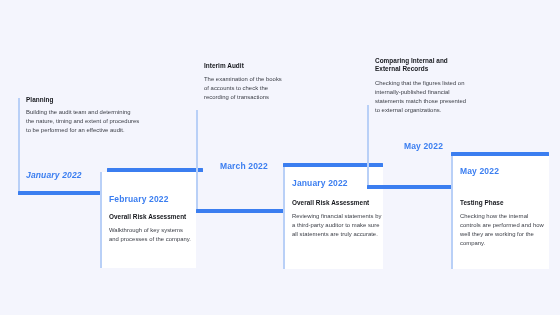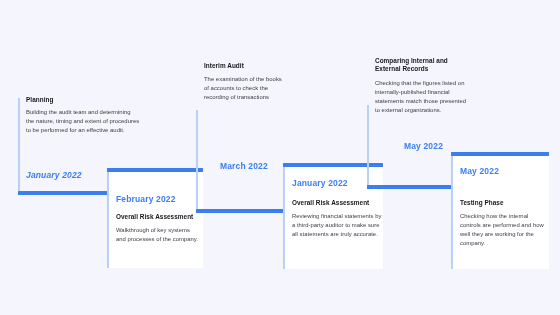--- a/index.html
+++ b/index.html
@@ -88,21 +88,21 @@
   <div class="stage" style="left:18px; top:96px; width:122px;">
     <div class="vline" style="left:0px; top:2px; height:93px;"></div>
     <div class="txtblock" style="left:8px; top:0px; width:114px;">
       <div class="title">Planning</div>
       <div class="desc" style="margin-top:4px;">Building the audit team and determining the nature, timing and extent of procedures to be performed for an effective audit.</div>
     </div>
     <div class="month" style="position:absolute; left:8px; top:75px;font-style:italic;">January 2022</div>
     <div class="bar" style="position:absolute; left:0px; top:95px; width:122px;"></div>
   </div>
 
-  <div class="panel" style="left:107px; top:172px; width:96px; height:96px;">
+  <div class="panel" style="left:100px; top:172px; width:96px; height:96px;">
     <div class="panel-rule"></div>
     <div class="month" style="position:absolute; left:9px; top:23px;">February 2022</div>
     <div class="txtblock" style="left:9px; top:41px; width:84px;">
       <div class="title">Overall Risk Assessment</div>
       <div class="desc" style="margin-top:5px;">Walkthrough of key systems and processes of the company.</div>
     </div>
   </div>
   <div class="bar" style="position:absolute; left:107px; top:168px; width:96px;"></div>
 
   <div class="stage" style="left:196px; top:62px; width:92px;">

